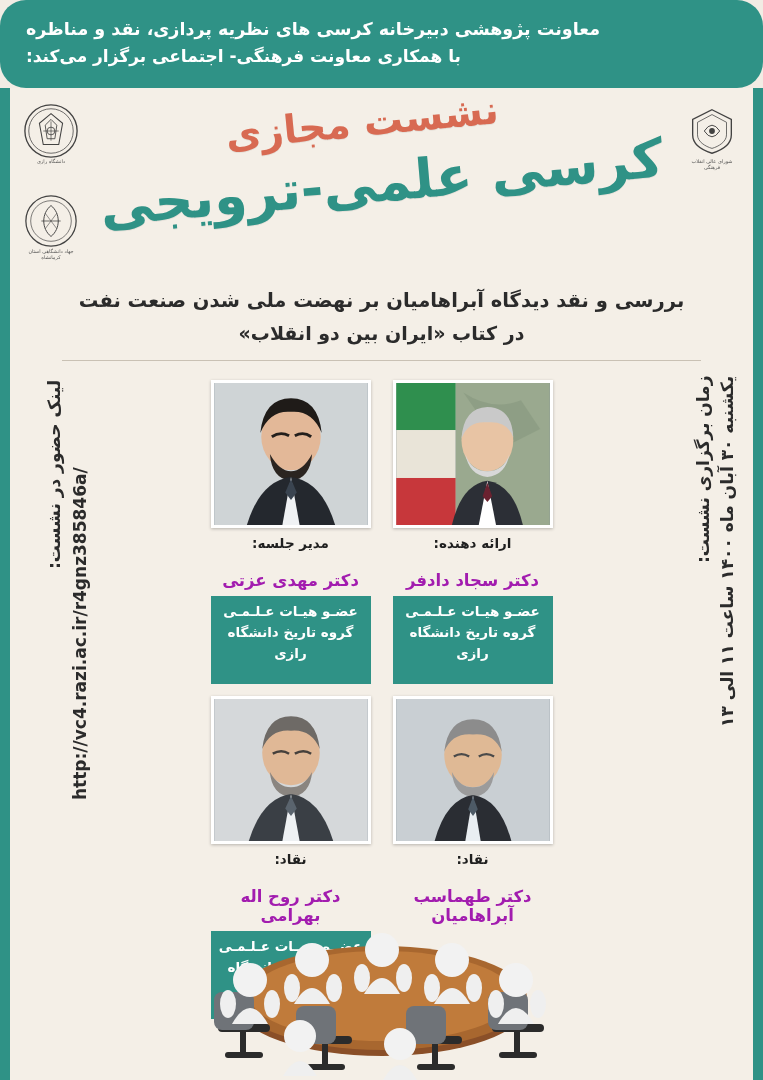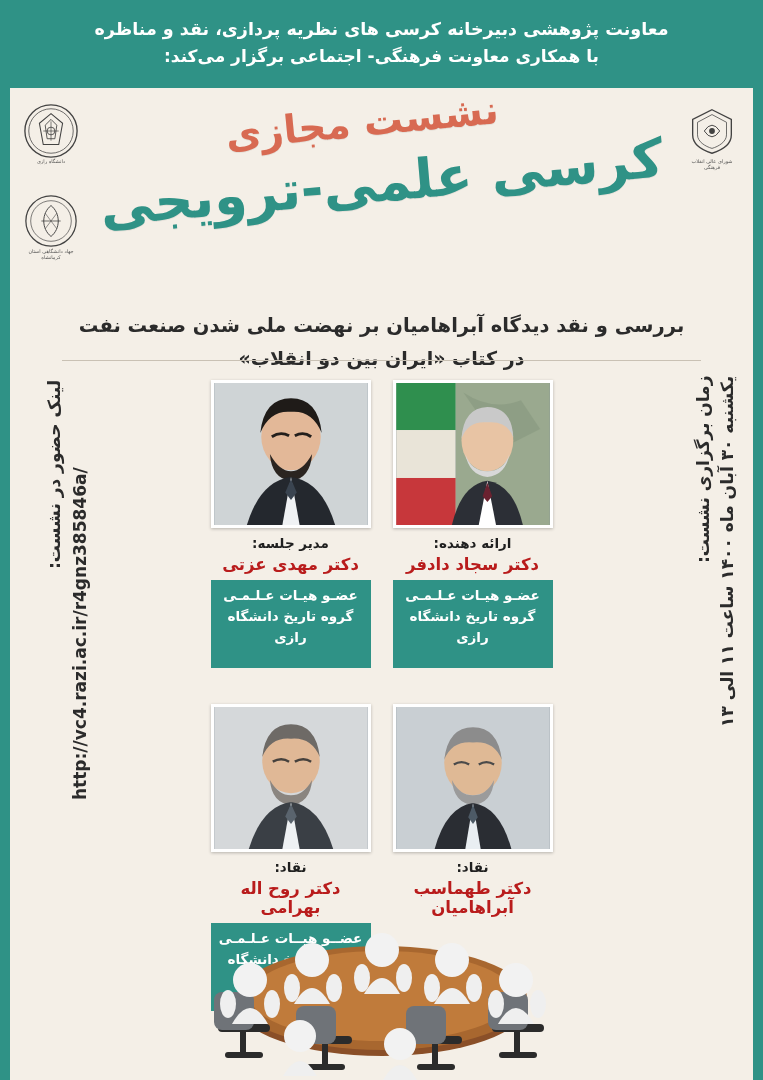--- a/index.html
+++ b/index.html
@@ -14,22 +14,23 @@
     width: 763px; height: 1080px;
     background: #f2ece4;
     overflow: hidden;
   }
 
   
   .top-banner {
     position: absolute; top: 0; left: 0; width: 763px; height: 88px;
     background: #2f9286;
     display: flex; flex-direction: column;
-    align-items: center; justify-content: center;
+    align-items: flex-end; justify-content: center;
     padding: 6px 26px 8px 26px;
+    border-radius: 26px;
   }
   .top-banner .line {
     color: #ffffff;
     font-size: 17.5px;
     line-height: 1.55;
     text-align: center;
     font-weight: 600;
     letter-spacing: .2px;
     white-space: nowrap;
   }
@@ -87,21 +88,20 @@
     letter-spacing: 1px;
     transform: rotate(-5deg);
     text-shadow: 0 1px 0 rgba(0,0,0,.06);
   }
 
   
   .subject {
     position: absolute; top: 196px; left: 0; width: 763px;
     text-align: center;
     color: #2b2b2b;
-    margin-top: 25px;
   }
   .subject .s1 { font-size: 19.5px; font-weight: 700; line-height: 1.7; }
   .subject .s2 { font-size: 19px; font-weight: 700; line-height: 1.7; }
 
   .divider {
     position: absolute; top: 272px; left: 62px;
     width: 639px; height: 1px; background: #c9c1b4;
   }
 
   
@@ -137,40 +137,40 @@
     writing-mode: vertical-rl; text-orientation: mixed; transform: rotate(180deg);
     font-size: 17px; font-weight: 700; color: #2b2b2b; white-space: nowrap;
   }
 
   
   .people {
     position: absolute; top: 292px; left: 0; width: 763px;
     display: flex; flex-direction: row; justify-content: center;
     gap: 22px;
   }
-  .col { display: flex; flex-direction: column; gap: 36px; }
+  .col { display: flex; flex-direction: column; gap: 12px; }
 
   .person { width: 160px; }
   .photo {
     width: 160px; height: 148px;
     border: 3px solid #ffffff;
     background: #8d9aa4;
     overflow: hidden;
     position: relative;
     box-shadow: 0 1px 3px rgba(0,0,0,.25);
   }
   .photo svg { display: block; width: 100%; height: 100%; }
 
   .role {
     text-align: center; font-size: 13.5px; color: #1f1f1f;
     margin-top: 7px; font-weight: 600;
   }
   .pname {
-    text-align: center; font-size: 16.5px; color: #b91c1c; font-weight: 700;
-    margin-top: 4px;
+    text-align: center; font-size: 16.5px; color: #a21caf; font-weight: 700;
+    margin-top: 20px;
   }
   .affil {
     margin-top: 6px;
     background: #2f9286;
     color: #ffffff;
     text-align: center;
     font-size: 13.5px;
     font-weight: 600;
     line-height: 1.55;
     padding: 5px 4px 20px 4px;

